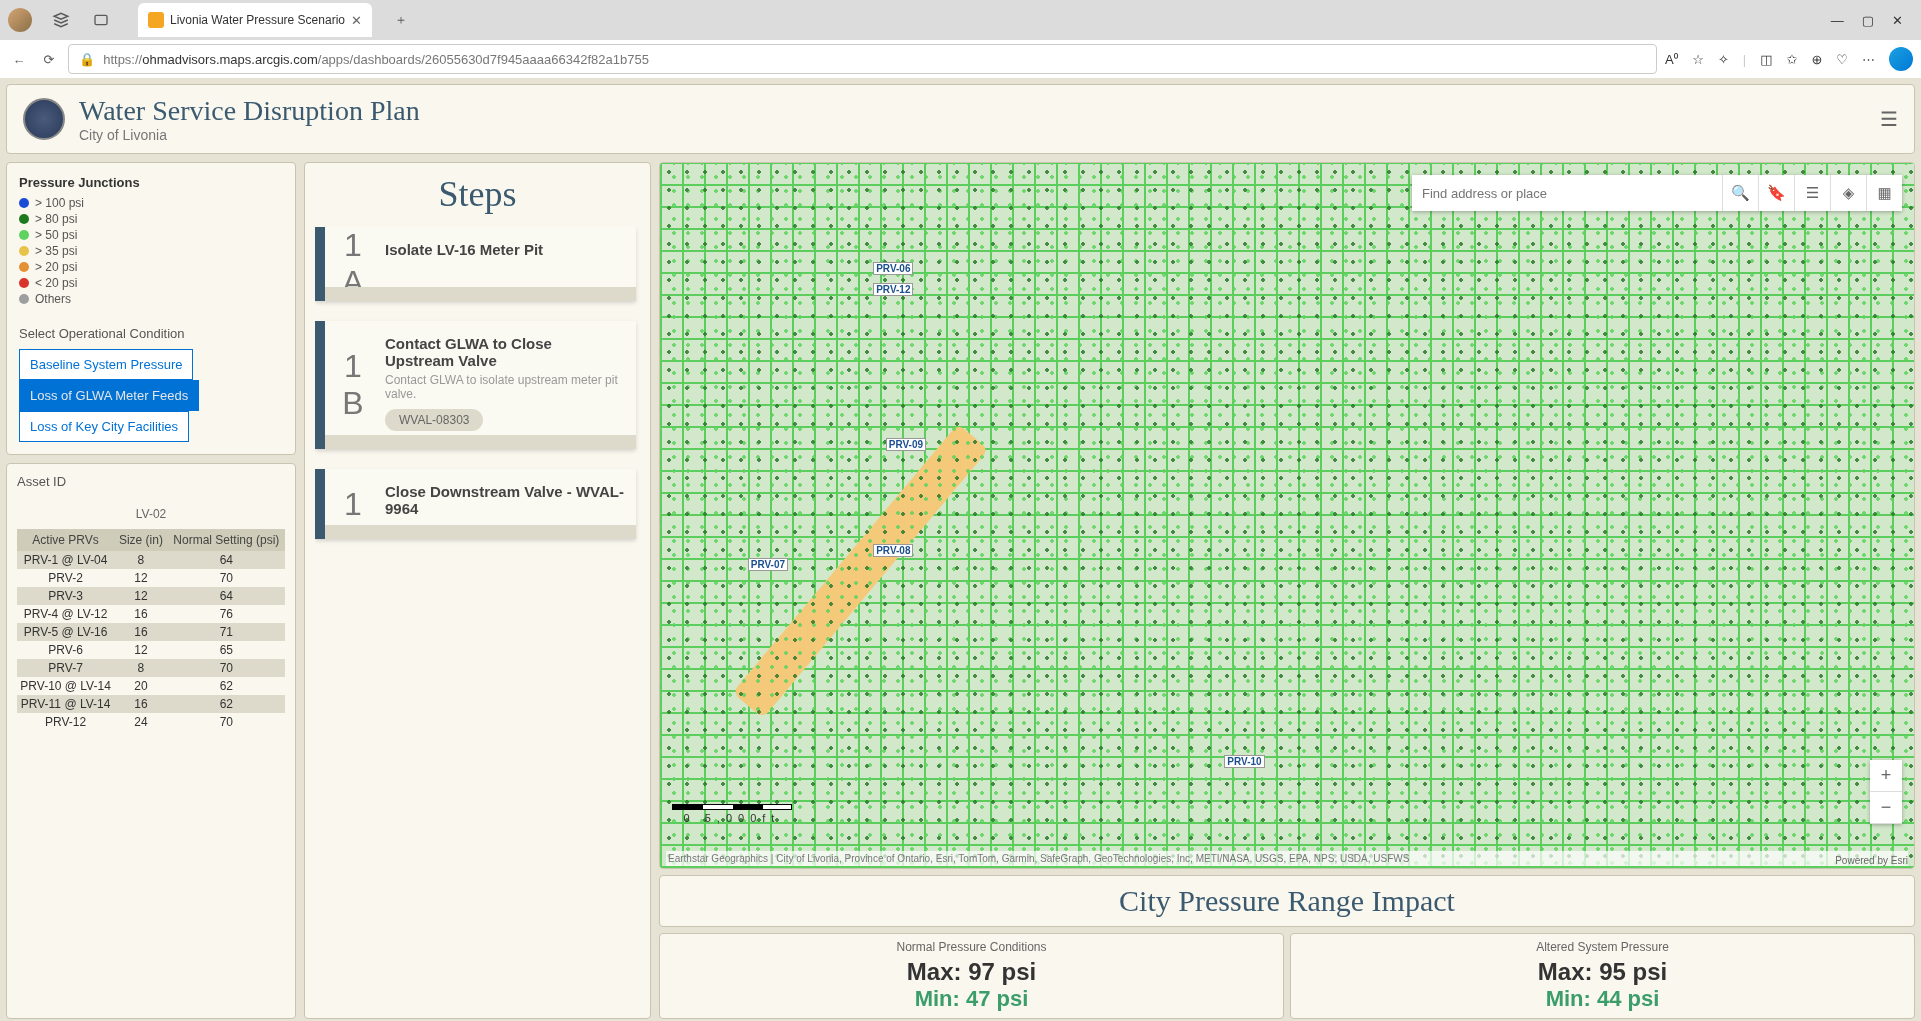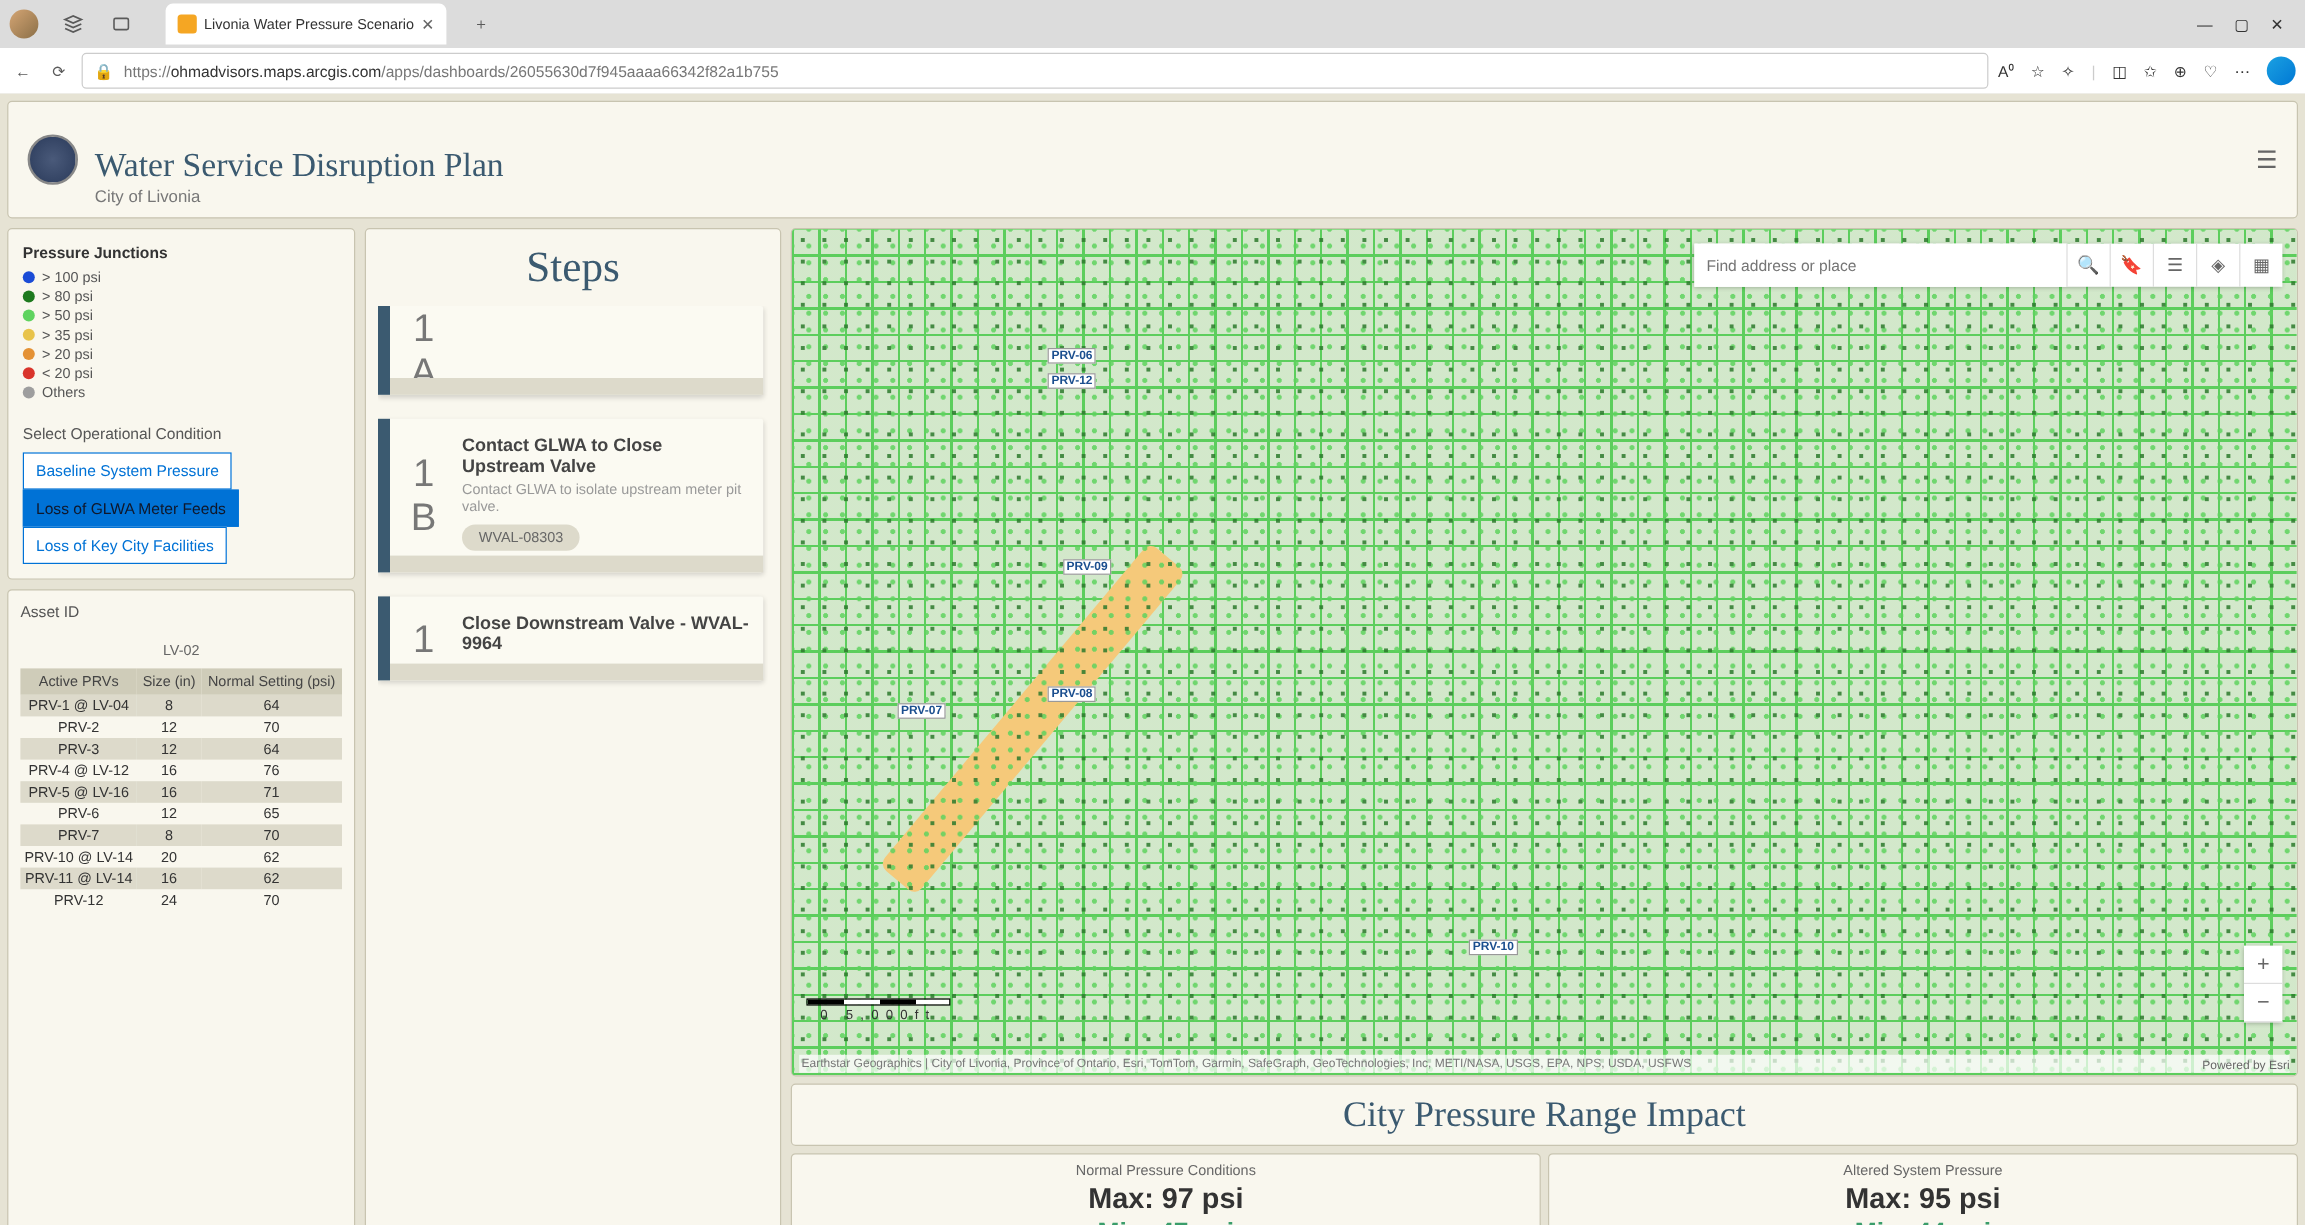--- a/index.html
+++ b/index.html
@@ -19,35 +19,35 @@
 .url-box { flex: 1; display: flex; align-items: center; gap: 8px; background: #fff; border: 1px solid #ccc; border-radius: 4px; padding: 4px 10px; height: 30px; }
 .url-text { font-size: 13px; color: #777; }
 .url-text .url-host { color: #333; }
 .addr-icons { display: flex; gap: 14px; align-items: center; }
 .copilot-btn { width: 24px; height: 24px; border-radius: 50%; background: linear-gradient(135deg,#1ba1e2,#0078d4); }
 
 
 .dashboard { background: #e6e3d4; padding: 6px; height: calc(1021px - 78px); }
 .dash-header { background: #f4f1e1; border: 1px solid #c8c4b0; border-radius: 4px; display: flex; align-items: center; padding: 10px 16px; gap: 14px; }
 .city-seal { width: 42px; height: 42px; border-radius: 50%; background: radial-gradient(circle,#4a5a7a,#2a3a5a); border: 2px solid #888; }
-.dash-title { font-size: 28px; font-weight: 300; color: #3b5a70; font-family: Georgia, serif; margin-top: 28px; }
+.dash-title { font-size: 28px; font-weight: 300; color: #3b5a70; font-family: Georgia, serif; }
 .dash-sub { font-size: 14px; color: #777; }
 .hamburger { margin-left: auto; color: #666; cursor: pointer; font-size: 20px; }
 
 .dash-body { display: flex; gap: 8px; margin-top: 8px; height: calc(100% - 74px); border-radius: 30px; }
 .panel { background: #f9f7ee; border: 1px solid #c8c4b0; border-radius: 4px; }
 .left-col { width: 290px; display: flex; flex-direction: column; gap: 8px; }
 .legend-panel { padding: 12px; flex: 0 0 auto; }
 .legend-title { font-size: 13px; font-weight: 600; margin-bottom: 6px; }
 .legend-item { display: flex; align-items: center; gap: 6px; font-size: 12px; color: #555; margin: 2px 0; }
 .dot { width: 10px; height: 10px; border-radius: 50%; }
 .cond-section { margin-top: 20px; }
 .cond-label { font-size: 13px; color: #555; margin-bottom: 8px; }
 .cond-btn { display: block; border: 1px solid #0072d6; color: #0072d6; background: #fff; padding: 7px 10px; font-size: 13px; cursor: pointer; margin-bottom: 0; text-align: left; width: fit-content; }
-.cond-btn.selected { background: #0072d6; color: #0f172a; }
+.cond-btn.selected { background: #0072d6; color: #e5e5e5; }
 .asset-panel { padding: 10px; flex: 1; overflow: hidden; }
 .asset-label { font-size: 13px; color: #555; margin-bottom: 18px; }
 .asset-id { text-align: center; font-size: 12px; color: #666; margin-bottom: 8px; }
 .prv-table { width: 100%; border-collapse: collapse; font-size: 12px; }
 .prv-table th { background: #cfccb9; padding: 4px; font-weight: 400; color: #444; }
 .prv-table td { text-align: center; padding: 2px; }
 .prv-table tr.alt td { background: #dddacb; }
 
 .mid-col { width: 347px; display: flex; flex-direction: column; gap: 8px; }
 .steps-panel { flex: 1; padding: 10px; display: flex; flex-direction: column; overflow: hidden; }
@@ -278,20 +278,24 @@
     <div class="mid-col">
       <div class="panel steps-panel">
         <div class="steps-title">Steps</div>
         <div class="steps-list" id="steps-list">
             <div class="step-card">
               <div class="step-accent"></div>
     <div class="step-num">
                 <div>1</div>
                 <div>A</div>
               </div>
+    <div class="step-body">
+      <div class="step-title">Isolate LV-16 Meter Pit</div>
+
+    </div>
             </div>
             <div class="step-card">
               <div class="step-accent"></div>
     <div class="step-num">
                 <div>1</div>
                 <div>B</div>
               </div>
     <div class="step-body">
       <div class="step-title">Contact GLWA to Close Upstream Valve</div>
       <div class="step-desc">Contact GLWA to isolate upstream meter pit valve.</div>

